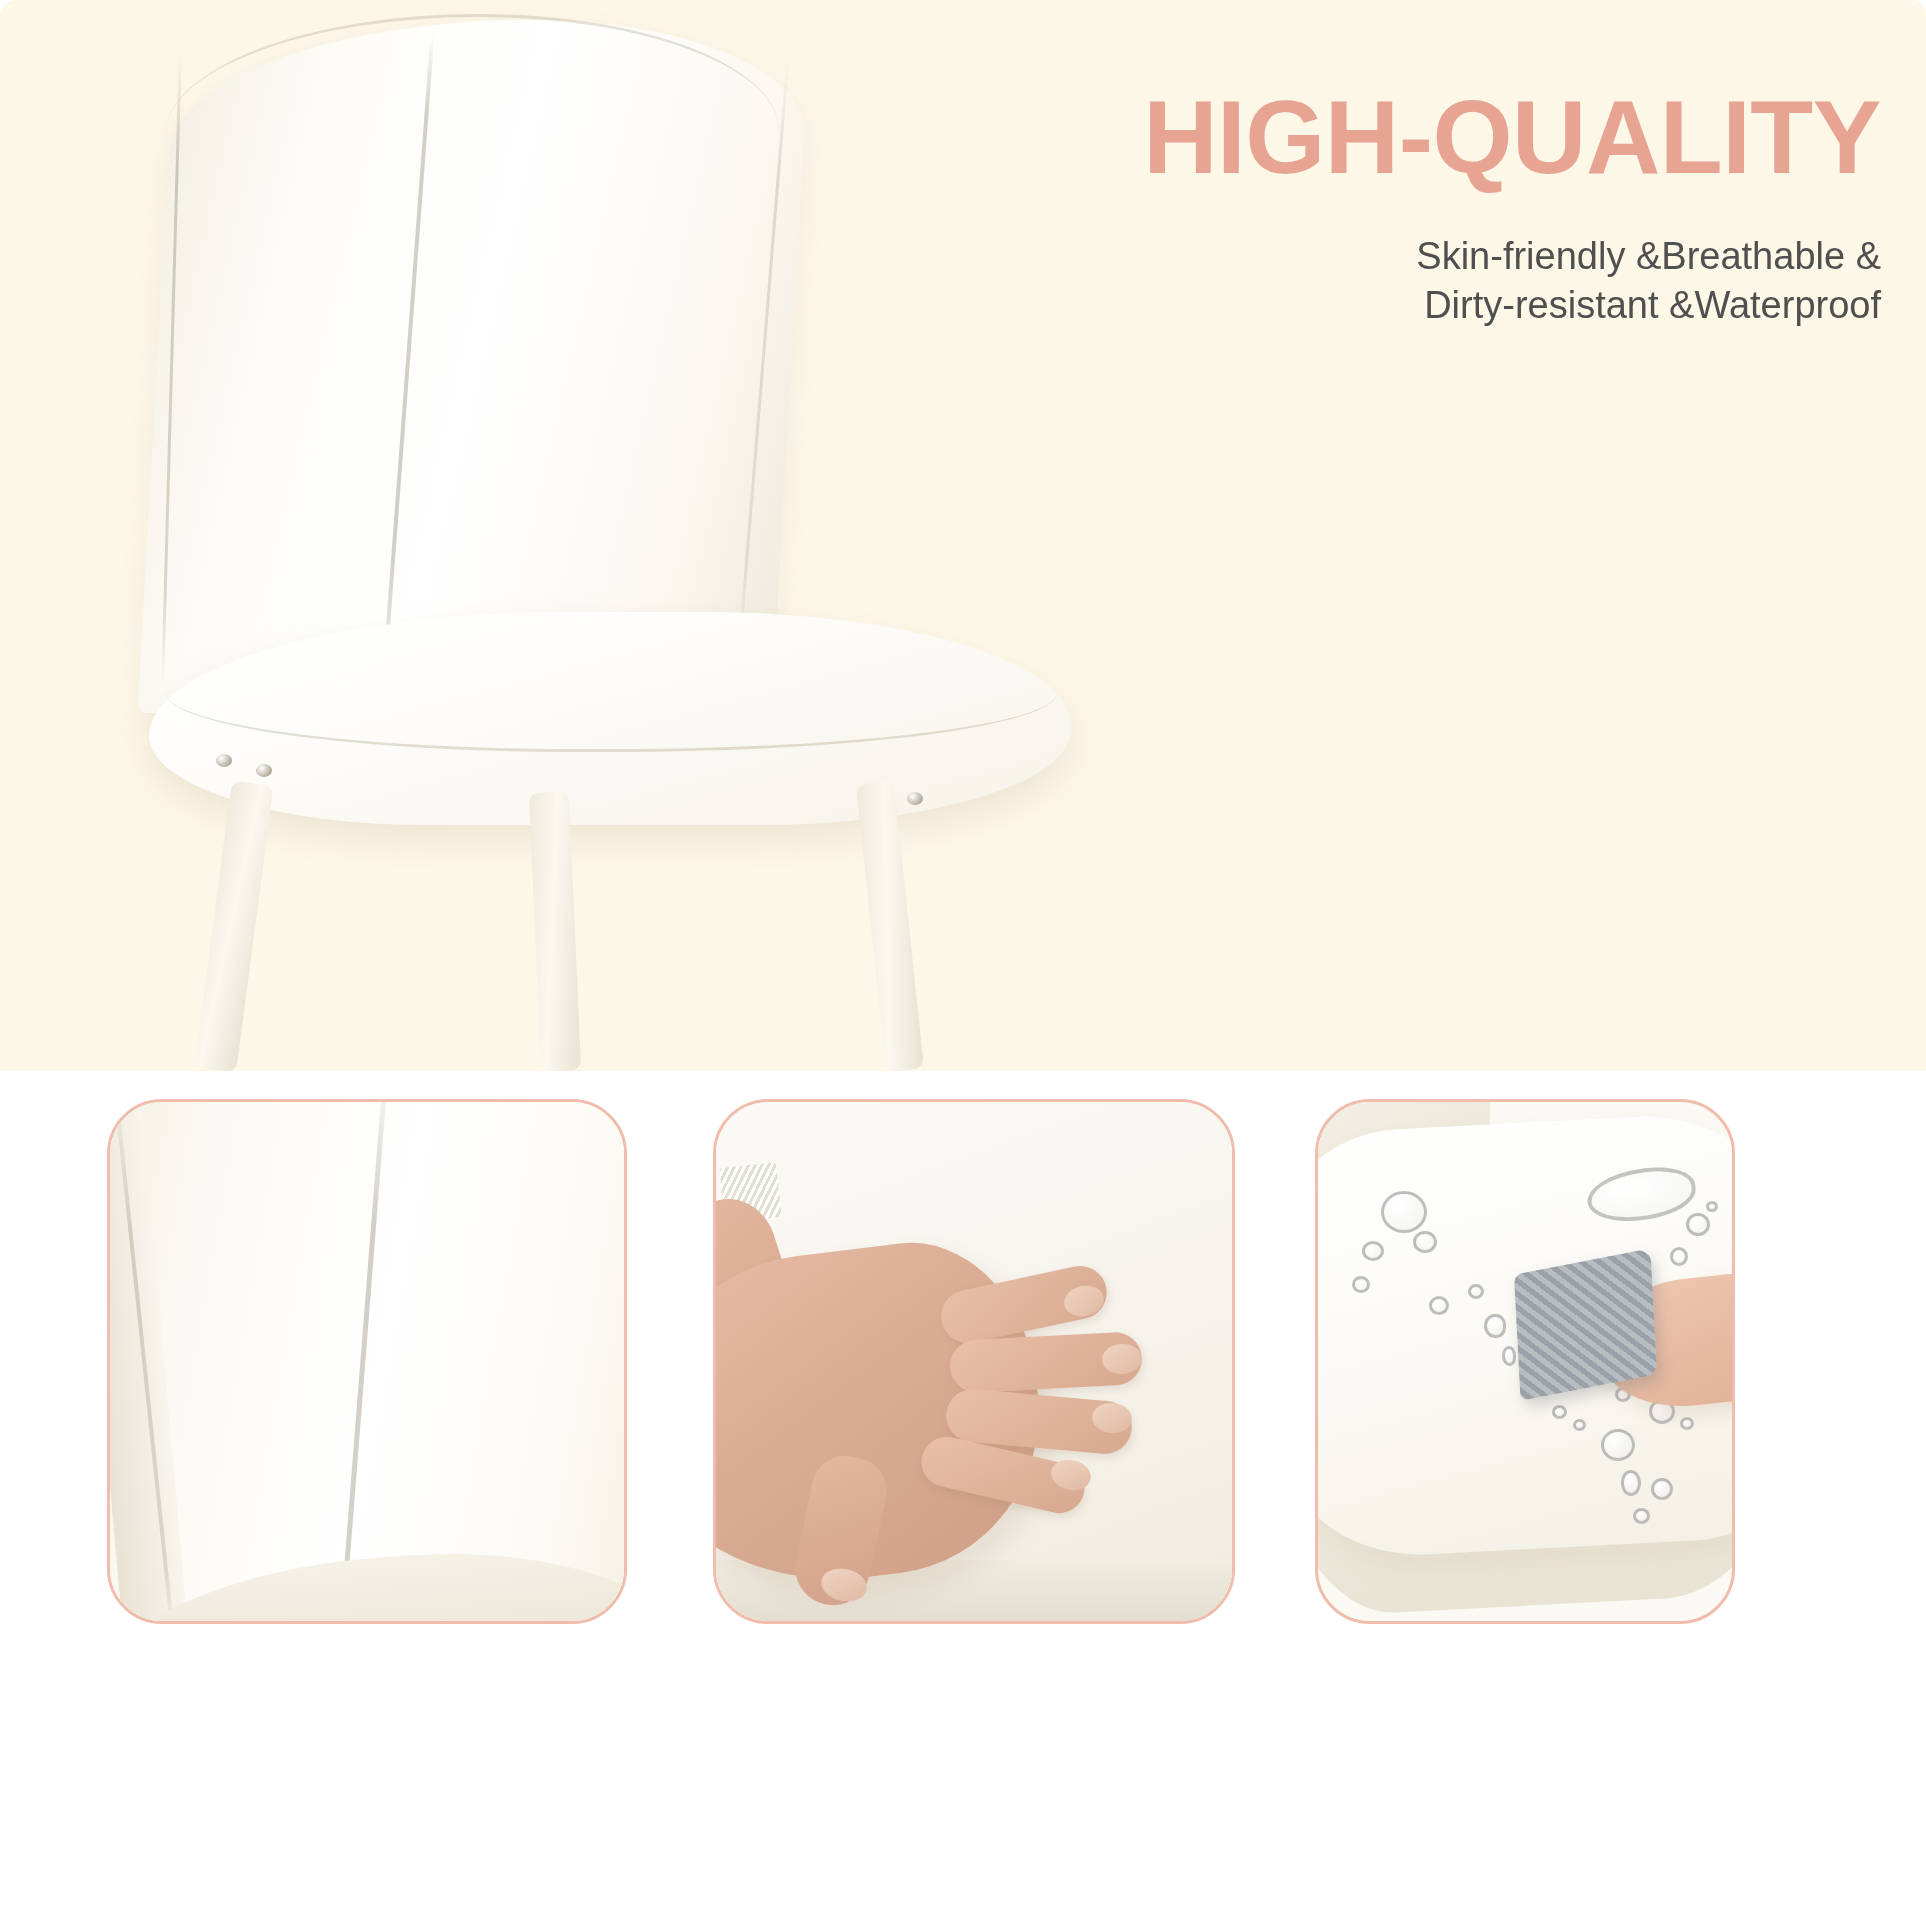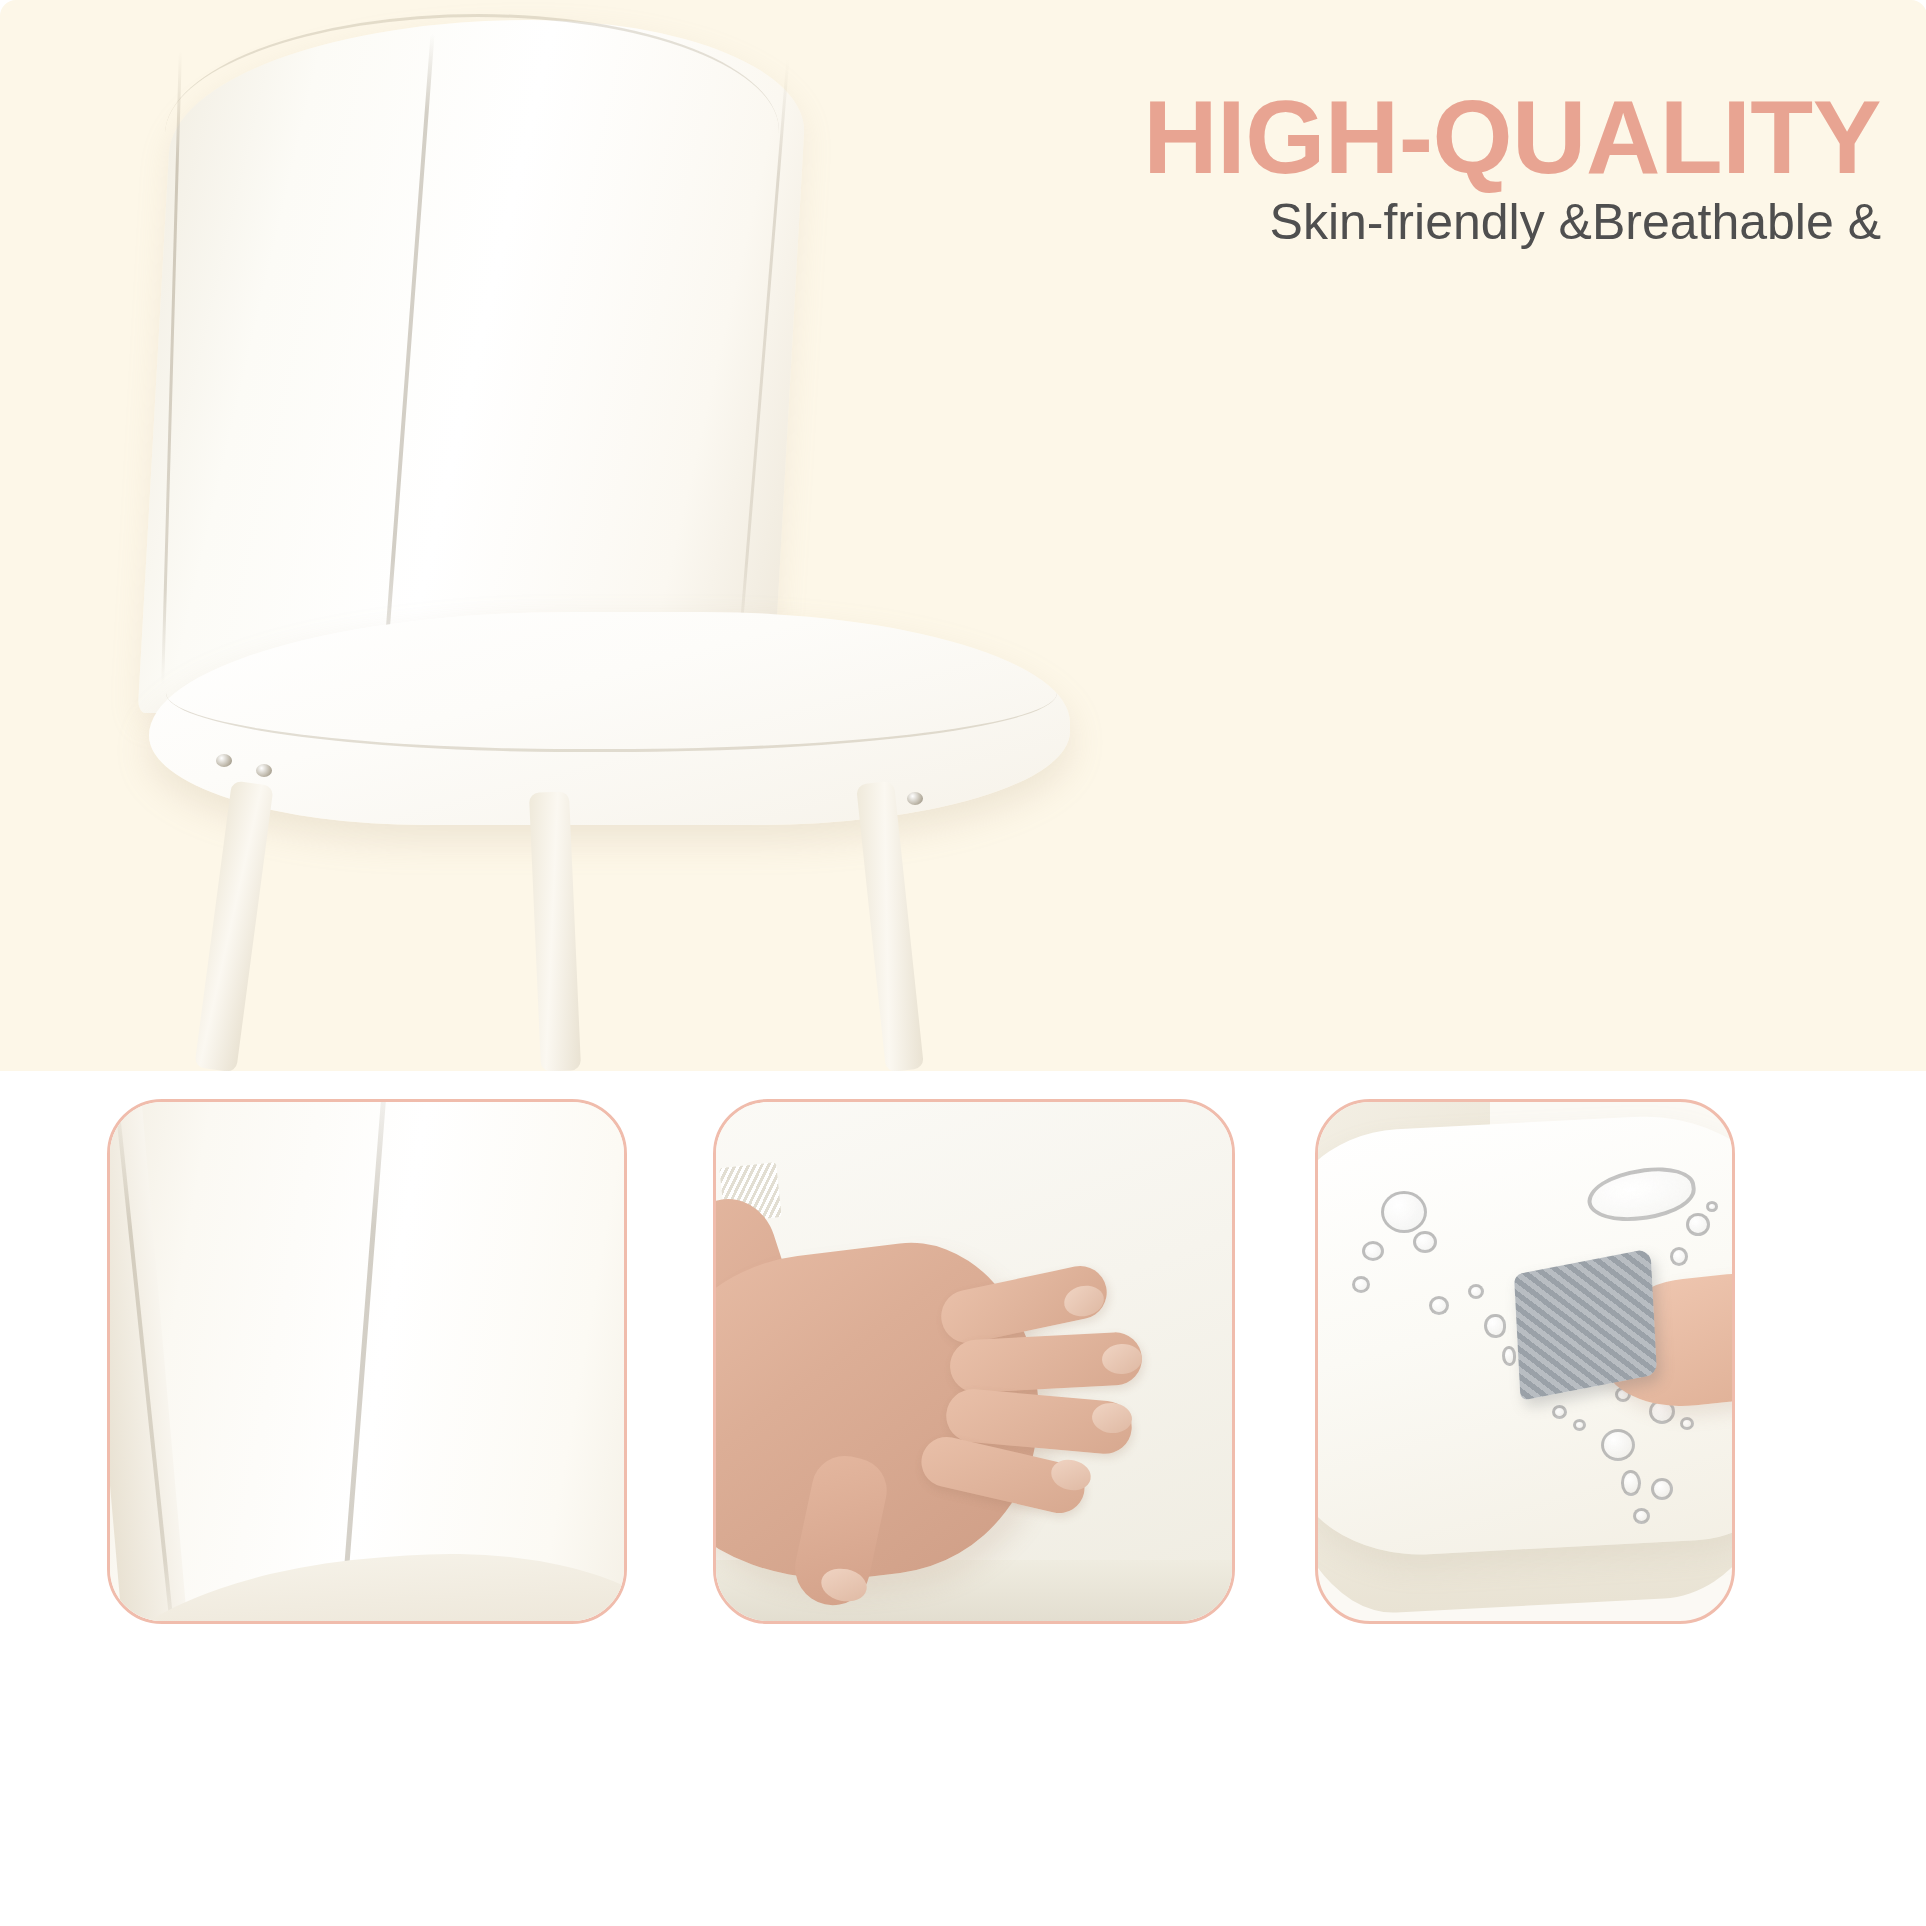--- a/index.html
+++ b/index.html
@@ -91,22 +91,23 @@
     color:#E8A492;
     font-size:103px;
     font-weight:bold;
     line-height:1.02;
     letter-spacing:-0.5px;
     text-align:right;
     text-transform:uppercase;
   }
   .headline .ln { display:block; white-space:nowrap; }
   .subline {
+    margin-top:42px;
     color:#4f4f4f;
-    font-size:50px;
+    font-size:38px;
     line-height:1.30;
     text-align:right;
   }
   .subline .ln { display:block; white-space:nowrap; }
 
   
   .cards {
     position:absolute; left:0; top:1071px; width:1927px; height:855px;
     background:#ffffff;
   }
@@ -306,20 +307,21 @@
     <div class="screw screw-b"></div>
     <div class="screw screw-c"></div>
   </div>
 
   <div class="hero-copy">
     <h1 class="headline">
       <span class="ln">HIGH-QUALITY</span>
     </h1>
     <p class="subline">
       <span class="ln">Skin-friendly &amp;Breathable &amp;</span>
+      <span class="ln">Dirty-resistant &amp;Waterproof</span>
     </p>
   </div>
 
 </section>
 
 <section class="cards">
 
   <div class="card card-1">
     <div class="thumb">
       <div class="t1-panel"></div>

